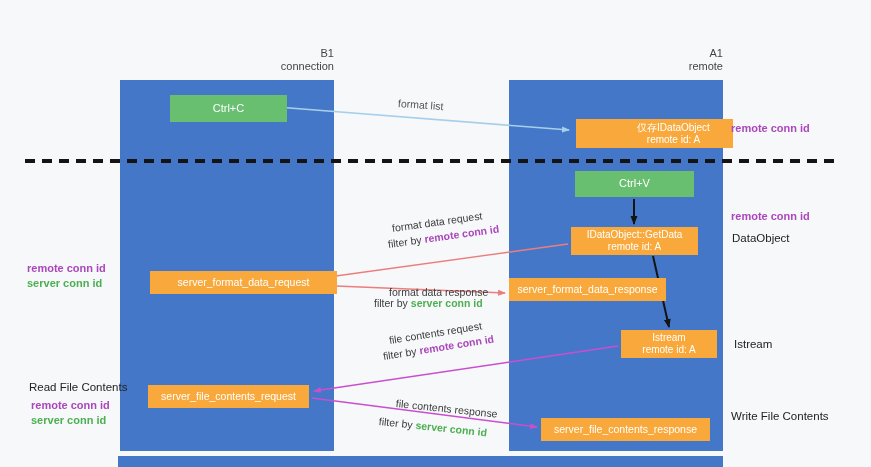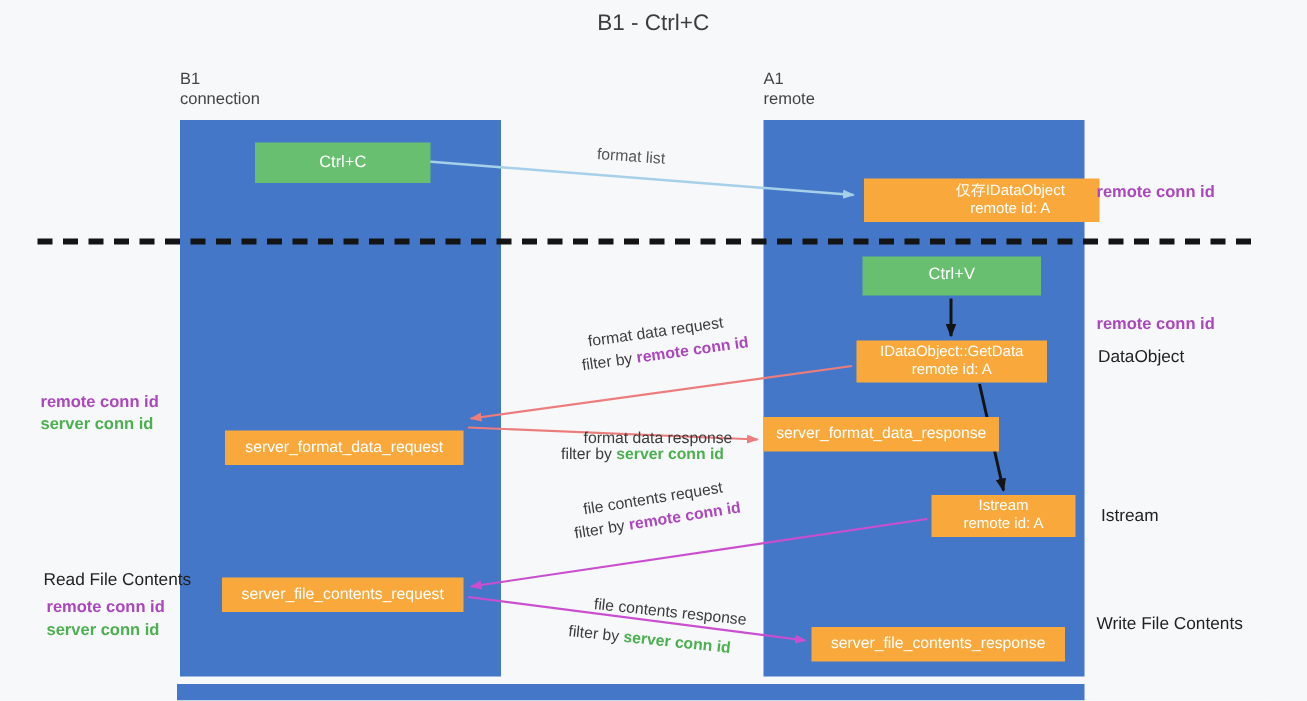--- a/index.html
+++ b/index.html
@@ -7,21 +7,21 @@
     position:relative;width:871px;height:467px;overflow:hidden;
     background:var(--background,#f7f8fa);
     font-family:"Liberation Sans", sans-serif;
     color:#333;
   }
   .title{
     position:absolute;left:0;top:6px;width:871px;text-align:center;
     font-size:15px;line-height:19px;color:var(--text_dark,#3d3d3d);
   }
   .lane-label{
-    position:absolute;text-align:left;font-size:11px;line-height:13px;color:#444;
+    position:absolute;text-align:right;font-size:11px;line-height:13px;color:#444;
   }
   .lane{position:absolute;background:var(--lane_blue,#4577c9);z-index:1;}
   .bottom-bar{position:absolute;background:var(--lane_blue,#4577c9);z-index:1;}
   .overlay{position:absolute;left:0;top:0;z-index:2;pointer-events:none;}
   .box{
     position:absolute;z-index:3;display:flex;flex-direction:column;
     align-items:center;justify-content:center;text-align:center;
     color:#fff;white-space:nowrap;line-height:1.2;
   }
   .green{background:var(--box_green,#69bf70);}
@@ -43,21 +43,20 @@
   .f-black{fill:var(--dashed_line,#141414);}
   .f-salmon{fill:var(--arrow_red,#ec7d7d);}
   .f-magenta{fill:var(--arrow_magenta,#c94fcf);}
 </style>
 </head>
 <body>
 
 <div class="canvas">
 
   <div class="title">
-    <div>B1 - Ctrl+C</div>
   </div>
 
   <div class="lane-label" style="left:120px;top:47px;width:214px;">
     <div>B1</div>
     <div>connection</div>
   </div>
   <div class="lane-label" style="left:509px;top:47px;width:214px;">
     <div>A1</div>
     <div>remote</div>
   </div>
@@ -104,21 +103,21 @@
 
   <div class="box green" style="left:575px;top:171px;width:119px;height:26px;font-size:11px;text-align:right;">
     <span>Ctrl+V</span>
   </div>
 
   <div class="box orange" style="left:571px;top:227px;width:127px;height:28px;font-size:10px;">
     <span>IDataObject::GetData</span>
     <span>remote id: A</span>
   </div>
 
-  <div class="box orange" style="left:150px;top:271px;width:159px;height:23px;font-size:10.5px;margin-top:16px;">
+  <div class="box orange" style="left:150px;top:271px;width:187px;height:23px;font-size:10.5px;">
     <span>server_format_data_request</span>
   </div>
 
   <div class="box orange" style="left:509px;top:278px;width:157px;height:23px;font-size:10.5px;">
     <span>server_format_data_response</span>
   </div>
 
   <div class="box orange" style="left:621px;top:330px;width:96px;height:28px;font-size:10px;">
     <span>Istream</span>
     <span>remote id: A</span>

